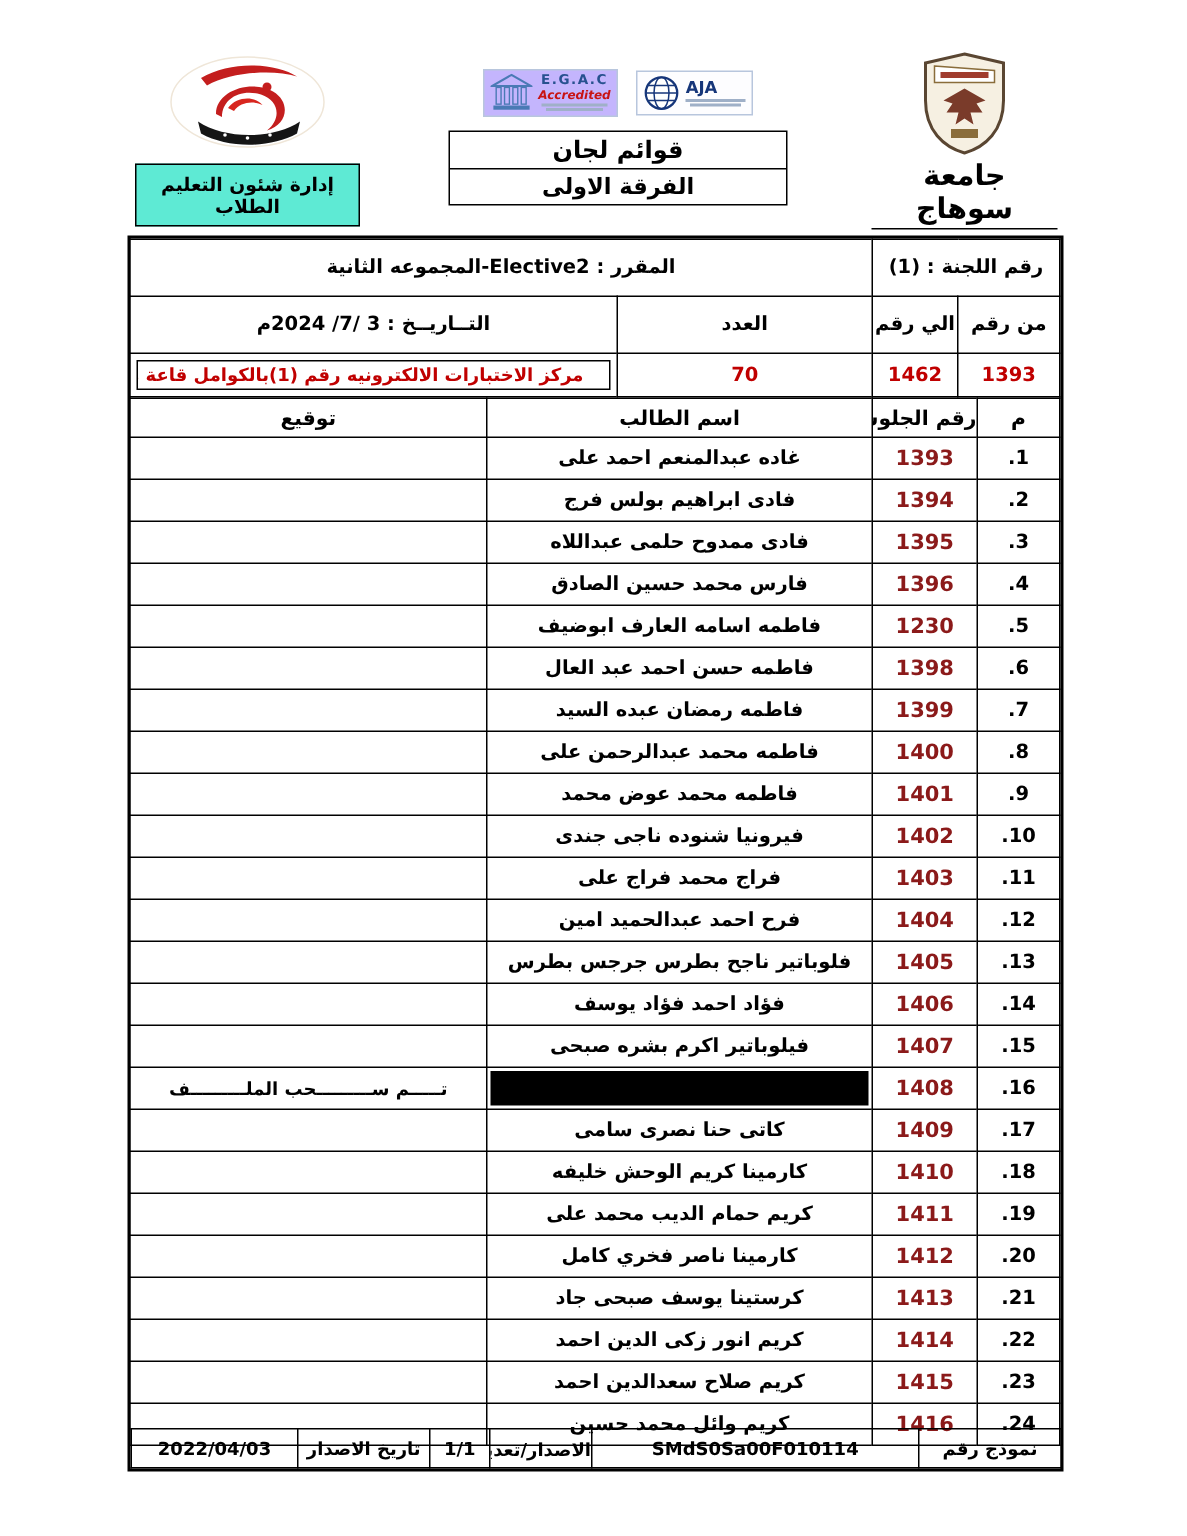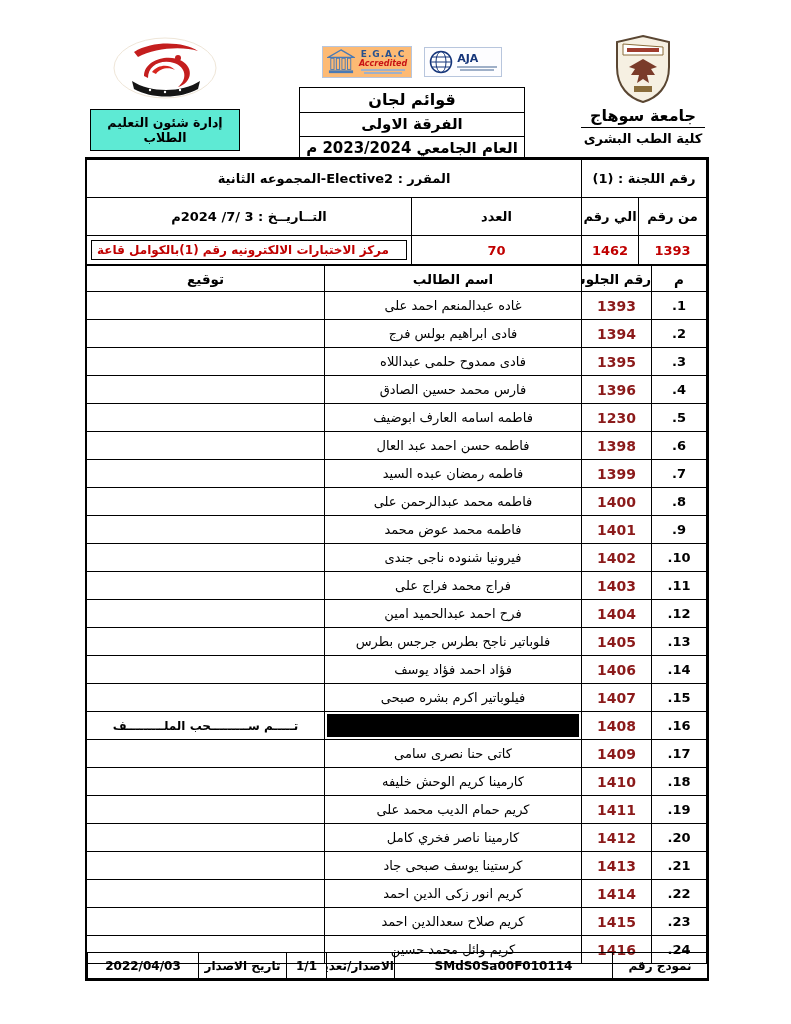--- a/index.html
+++ b/index.html
@@ -6,26 +6,26 @@
   html,body { background:#fff; }
   .page {
     position:relative; width:791px; height:1024px; margin:0 auto;
     background:#fff; color:#000; direction:rtl;
     font-family:"DejaVu Sans", sans-serif; overflow:hidden;
   }
 
   
   .hdr-right { position:absolute; top:34px; right:86px; width:124px; text-align:center; }
   .shield-wrap { display:flex; justify-content:center; }
-  .univ-name { font-weight:bold; font-size:16px; padding-bottom:2px; border-bottom:1.5px solid #000; margin-top:2px; }
+  .univ-name { font-weight:bold; font-size:19px; padding-bottom:2px; border-bottom:1.5px solid #000; margin-top:2px; }
   .fac-name  { font-weight:bold; font-size:13px; padding-top:3px; }
 
   .hdr-center { position:absolute; top:40px; left:299px; width:226px; }
   .logos-row { display:flex; direction:ltr; justify-content:center; align-items:center; gap:12px; height:44px; }
-  .egac-box { display:flex; direction:ltr; align-items:center; gap:4px; border:1px solid #b8c6dd; padding:2px 4px; background:#fdba74; }
+  .egac-box { display:flex; direction:ltr; align-items:center; gap:4px; border:1px solid #b8c6dd; padding:2px 4px; background:#c4b5fd; }
   .egac-text { text-align:center; }
   .egac-title { color:#27518f; font-weight:bold; font-size:9px; letter-spacing:1px; }
   .egac-sub { color:#c81414; font-weight:bold; font-style:italic; font-size:8px; }
   .tiny-bar { height:2px; background:#9fb0c8; margin:1px auto; }
   .aja-box { display:flex; direction:ltr; align-items:center; gap:4px; border:1px solid #b8c6dd; padding:2px 4px; background:#fdfdff; }
   .aja-title { color:#16367a; font-weight:bold; font-size:11px; }
   .title-box { margin-top:3px; border:1.5px solid #000; text-align:center; background:#fff; }
   .title-box .t { font-weight:bold; font-size:15px; padding:2px 0 3px; border-bottom:1.5px solid #000; }
   .title-box .t:last-child { border-bottom:none; }
   .title-box .t.big { font-size:16px; }
@@ -41,21 +41,21 @@
   .info-table td { height:38px; font-weight:bold; font-size:13px; }
   .val-red { color:#c00000; font-size:14.5px; }
   .values-row td { height:29px; }
   .note-cell { padding:2px 4px; }
   .note-inner { border:1.5px solid #000; color:#c00000; font-weight:bold; font-size:12px; padding:2px 17px; white-space:nowrap; overflow:hidden; }
 
   .body-table th { height:26px; font-size:13.5px; font-weight:bold; }
   .body-table td { height:28px; }
   .cell-idx  { font-weight:bold; font-size:13px; }
   .cell-seat { font-weight:bold; font-size:14px; color:#8b1a1a; }
-  .cell-name { font-weight:normal; font-size:13px; }
+  .cell-name { font-weight:bold; font-size:13px; }
   .cell-sig  { font-weight:bold; font-size:12px; }
   .redact { height:23px; background:#000; margin:1px 2px; }
 
   .footer-table { position:absolute; bottom:0; left:0; width:100%; }
   .footer-table td { height:26px; font-weight:bold; font-size:12px; }
 </style>
 </head>
 <body>
 
 <div class="page">
@@ -103,21 +103,20 @@
         <div>
           <div class="aja-title">AJA</div>
           <div class="tiny-bar" style="width:40px"></div>
           <div class="tiny-bar" style="width:34px"></div>
         </div>
       </div>
     </div>
     <div class="title-box">
       <div class="t big">قوائم لجان</div>
       <div class="t">الفرقة الاولى</div>
-      <div class="t">العام الجامعي 2023/2024 م</div>
     </div>
   </div>
 
   <div class="hdr-left">
     <svg width="106" height="64" viewBox="0 0 106 64">
       <ellipse cx="53" cy="32" rx="51" ry="30" fill="#fff" stroke="#efe6d8" stroke-width="1"></ellipse>
       <path d="M22 16 C42 4 72 6 86 15 C70 10 42 12 26 21 Z" fill="#c41e1e"></path>
       <path d="M32 40 C32 24 56 17 70 25 C82 32 80 47 66 51 C76 43 74 31 62 27 C48 23 36 30 36 42 Z" fill="#c41e1e"></path>
       <path d="M40 36 C46 28 58 28 63 34 C57 31 48 32 44 38 Z" fill="#d8261f"></path>
       <circle cx="66" cy="22" r="3" fill="#c41e1e"></circle>

